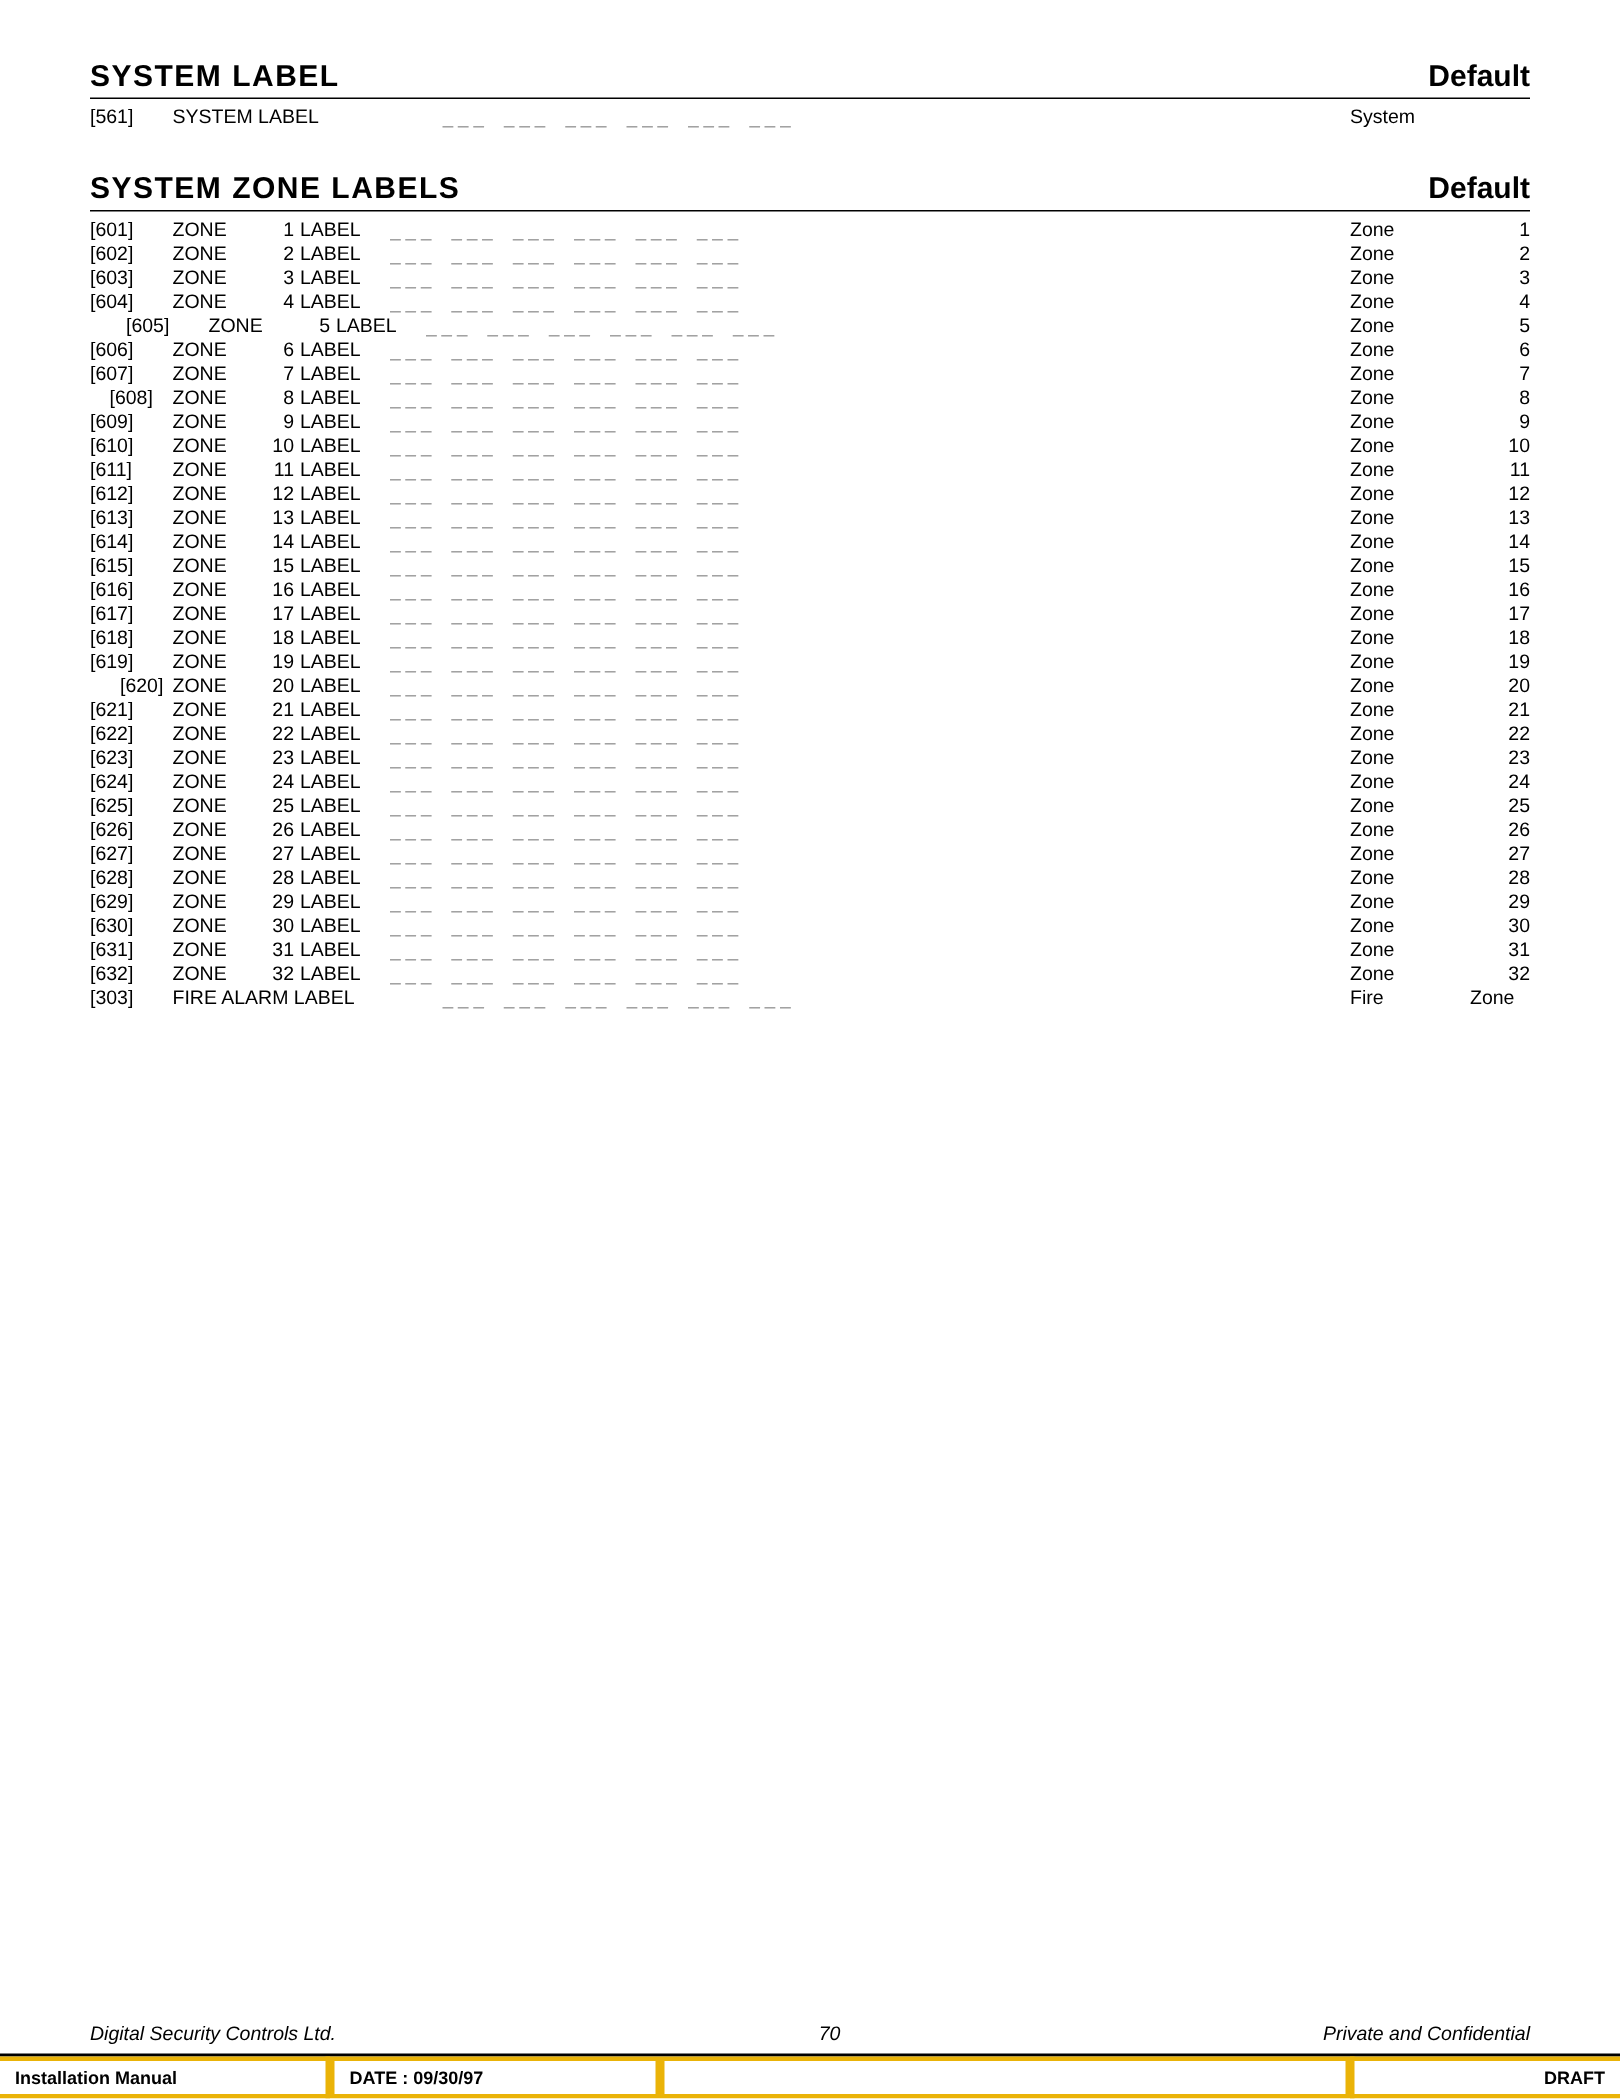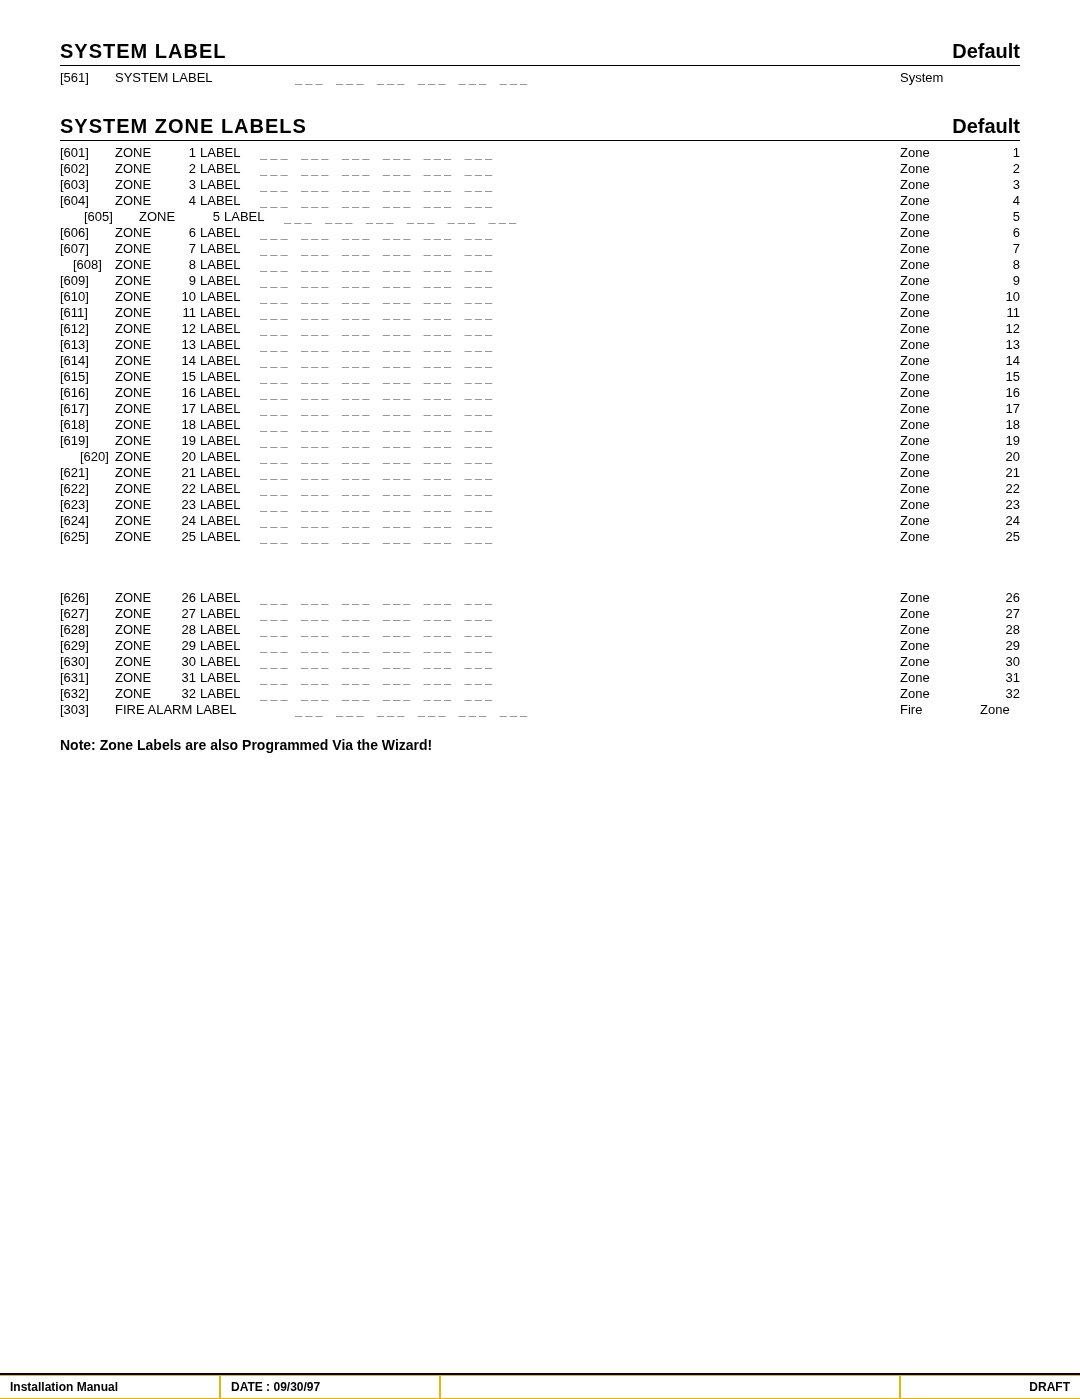--- a/index.html
+++ b/index.html
@@ -104,21 +104,21 @@
       font-size: 13px;
       font-style: italic;
     }
 
     .footer-bottom {
       display: flex;
       border-top: 2px solid #000;
     }
 
     .footer-cell {
-      border: 1px solid #eab308;
+      border: 3px solid #eab308;
       padding: 4px 10px;
       font-size: 12px;
       font-weight: bold;
     }
 
     .footer-cell-left {
       width: 220px;
       border-left: none;
     }
 
@@ -438,21 +438,21 @@
           <span style="width:55px;flex-shrink:0;">ZONE</span>
           <span style="width:30px;flex-shrink:0;text-align:right;padding-right:4px;">25</span>
           <span style="width:50px;flex-shrink:0;">LABEL</span>
           <span class="dashes dash-pattern" style="flex:1;padding:0 10px;">___ ___ ___ ___ ___ ___</span>
           <span class="default-value" style="display:flex;width:120px;flex-shrink:0;">
             <span style="width:55px;">Zone</span>
             <span style="width:40px;text-align:right;">25</span>
           </span>
         </div>
         <div class="entry-row">
-          <span style="width:55px;flex-shrink:0;margin-top:45px;">[626]</span>
+          <span style="width:55px;flex-shrink:0;">[626]</span>
           <span style="width:55px;flex-shrink:0;">ZONE</span>
           <span style="width:30px;flex-shrink:0;text-align:right;padding-right:4px;">26</span>
           <span style="width:50px;flex-shrink:0;">LABEL</span>
           <span class="dashes dash-pattern" style="flex:1;padding:0 10px;">___ ___ ___ ___ ___ ___</span>
           <span class="default-value" style="display:flex;width:120px;flex-shrink:0;">
             <span style="width:55px;">Zone</span>
             <span style="width:40px;text-align:right;">26</span>
           </span>
         </div>
         <div class="entry-row">
@@ -526,25 +526,27 @@
           <span style="width:170px;flex-shrink:0;">FIRE ALARM LABEL</span>
           <span class="dashes dash-pattern" style="flex:1;padding:0 10px;">___ ___ ___ ___ ___ ___</span>
           <span class="default-value" style="display:flex;width:120px;flex-shrink:0;">
             <span style="width:55px;">Fire</span>
             <span style="width:40px;">Zone</span>
           </span>
         </div>
       </div>
   </div>
 
-  <div class="note-section">
-    <span>Note: Zone Labels are also Programmed Via the Wizard!</span>
-  </div>
 
   <div class="footer">
+    <div class="footer-top">
+      <span>Digital Security Controls Ltd.</span>
+      <span>70</span>
+      <span>Private and Confidential</span>
+    </div>
     <div class="footer-bottom">
       <div class="footer-cell footer-cell-left">Installation Manual</div>
       <div class="footer-cell footer-cell-date">
         <span>DATE :</span>
         <span>09/30/97</span>
       </div>
       <div class="footer-cell footer-cell-center"></div>
       <div class="footer-cell footer-cell-draft">DRAFT</div>
     </div>
   </div>

